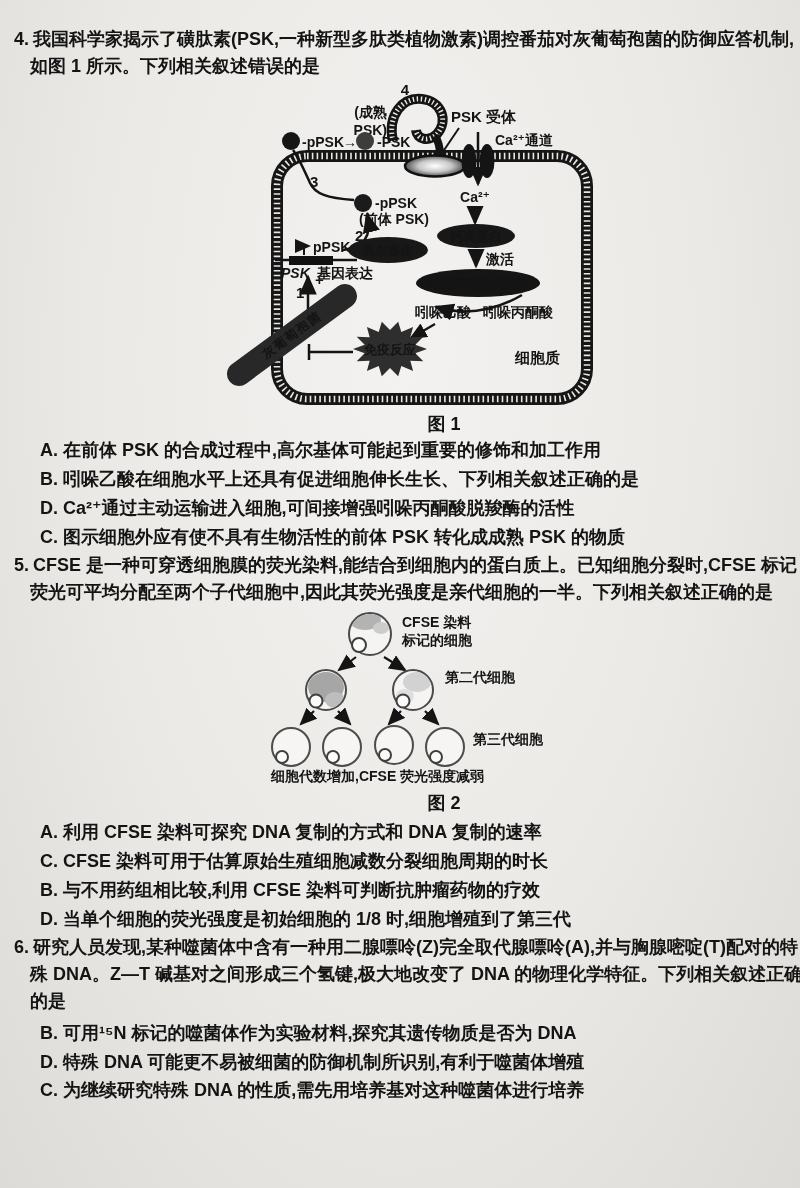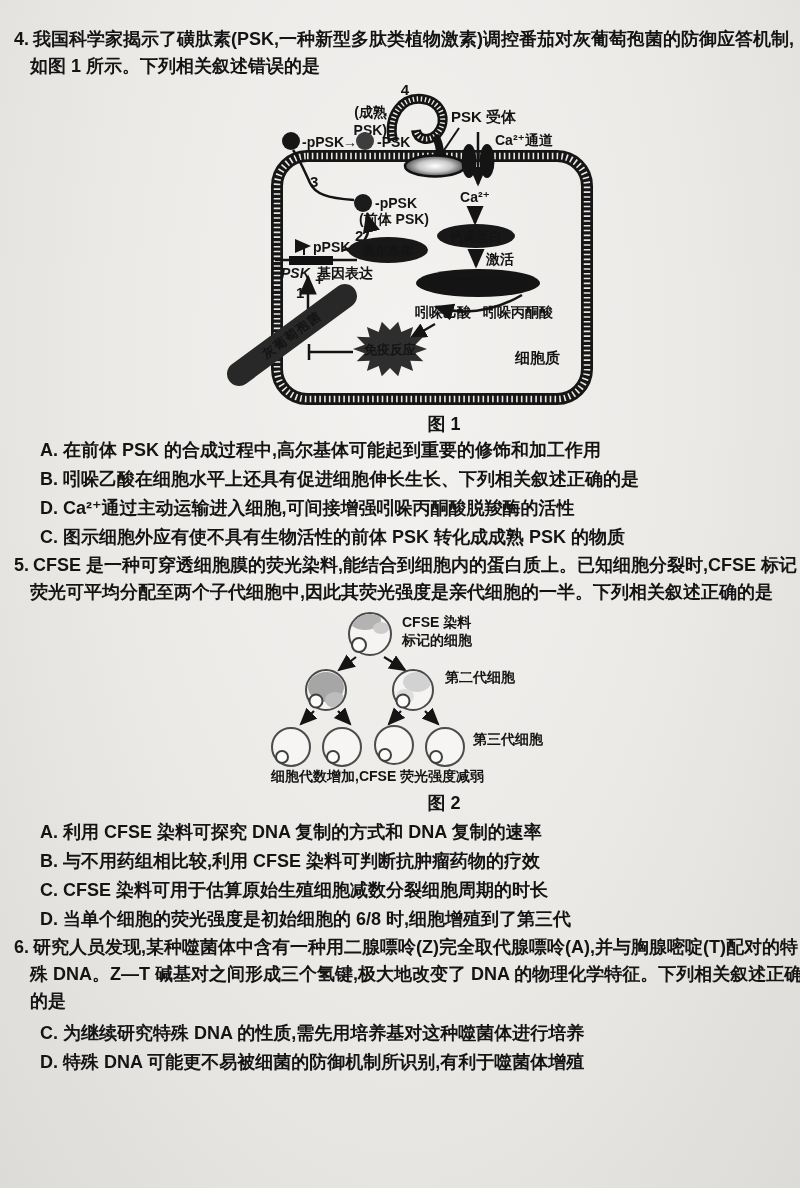--- a/index.html
+++ b/index.html
@@ -208,28 +208,29 @@
     </g>
     <text class="t14" x="218" y="136">第三代细胞</text>
 
     <text class="t14" x="16" y="173">细胞代数增加,CFSE 荧光强度减弱</text>
   </svg>
 
   <div class="caption" style="top:791px">图 2</div>
 
   <div class="opts" style="top:818px">
     <p>A. 利用 CFSE 染料可探究 DNA 复制的方式和 DNA 复制的速率</p>
+    <p>C. CFSE 染料可用于估算原始生殖细胞减数分裂细胞周期的时长</p>
     <p>B. 与不用药组相比较,利用 CFSE 染料可判断抗肿瘤药物的疗效</p>
-    <p>C. CFSE 染料可用于估算原始生殖细胞减数分裂细胞周期的时长</p>
-    <p>D. 当单个细胞的荧光强度是初始细胞的 6/8 时,细胞增殖到了第三代</p>
+    <p>D. 当单个细胞的荧光强度是初始细胞的 1/8 时,细胞增殖到了第三代</p>
   </div>
 
   <div class="stem" style="top:934px">
     <span class="qnum">6.</span><span>研究人员发现,某种噬菌体中含有一种用二腺嘌呤(Z)完全取代腺嘌呤(A),并与胸腺嘧啶(T)配对的特殊 DNA。Z—T 碱基对之间形成三个氢键,极大地改变了 DNA 的物理化学特征。下列相关叙述正确的是</span>
   </div>
 
   <div class="opts tight" style="top:1019px">
+    <p>B. 可用¹⁵N 标记的噬菌体作为实验材料,探究其遗传物质是否为 DNA</p>
+    <p>D. 特殊 DNA 可能更不易被细菌的防御机制所识别,有利于噬菌体增殖</p>
     <p>C. 为继续研究特殊 DNA 的性质,需先用培养基对这种噬菌体进行培养</p>
-    <p>D. 特殊 DNA 可能更不易被细菌的防御机制所识别,有利于噬菌体增殖</p>
   </div>
 
 
 </div>
 
 </body></html>

